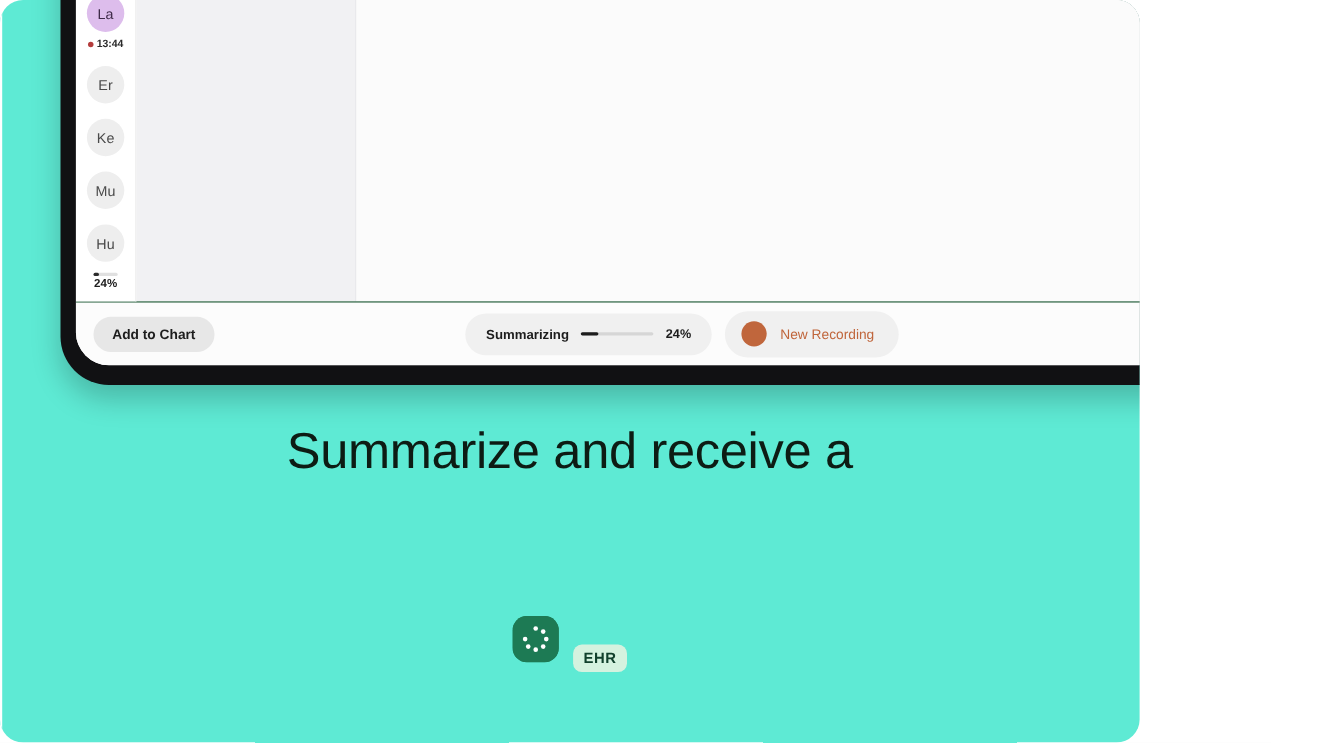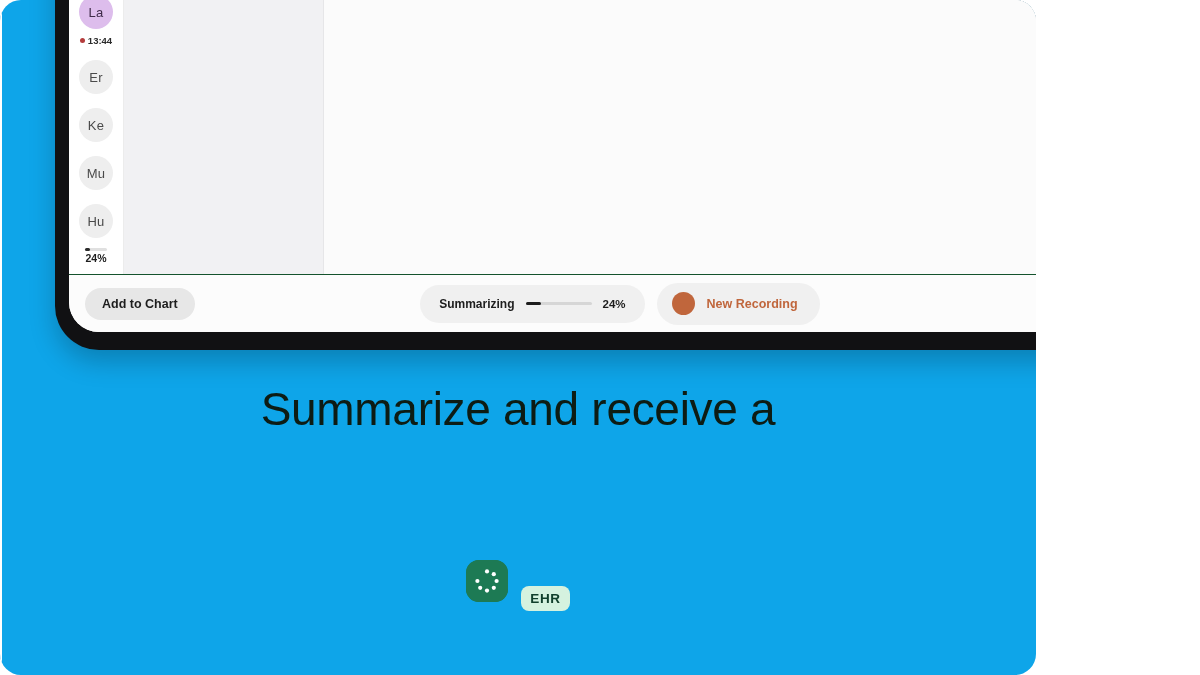--- a/index.html
+++ b/index.html
@@ -8,21 +8,21 @@
     width: 1200px;
     height: 675px;
     overflow: hidden;
     font-family: "Liberation Sans", sans-serif;
   }
 
   #stage {
     position: relative;
     width: 1036px;
     height: 675px;
-    background: #0ea5e9;
+    background: #5eead4;
     overflow: hidden;
     border-radius: 21px;
   }
 
   
   #device {
     position: absolute;
     left: 55px;
     top: -310px;
     width: 1090px;
@@ -166,21 +166,21 @@
   .rec-pill {
     background: #f0f0f0;
     border-radius: 22px;
     height: 42px;
     display: flex;
     align-items: center;
     gap: 12px;
     padding: 0 22px 0 15px;
   }
   .rec-dot { width: 23px; height: 23px; border-radius: 50%; background: #c0663c; flex: 0 0 23px; }
-  .rec-label { font-size: 12.5px; font-weight: bold; color: #c0663c; white-space: nowrap; }
+  .rec-label { font-size: 12.5px; font-weight: normal; color: #c0663c; white-space: nowrap; }
   .icon-btn {
     width: 29px; height: 29px;
     border-radius: 50%;
     background: #ececec;
     display: flex; align-items: center; justify-content: center;
     color: #1d1d1d;
     border: none;
   }
   .icon-btn svg { width: 15px; height: 15px; display: block; }
 

